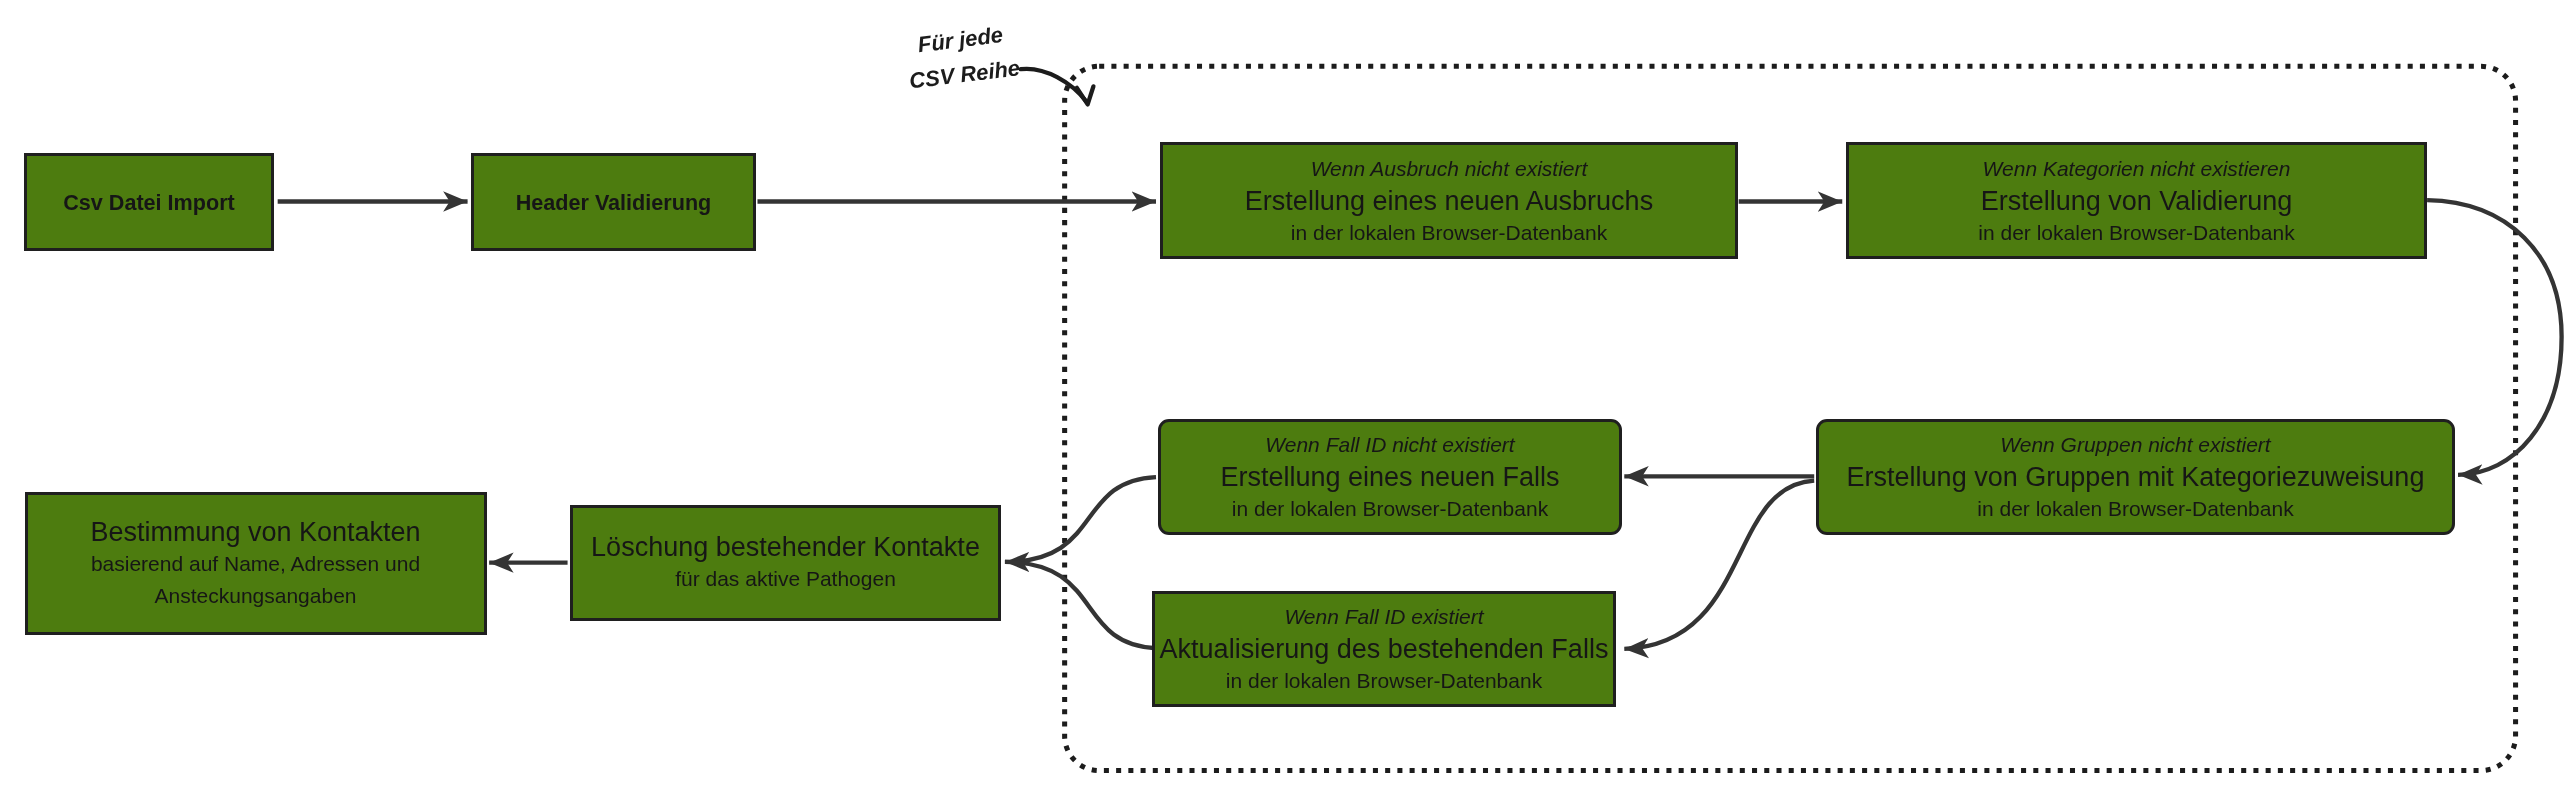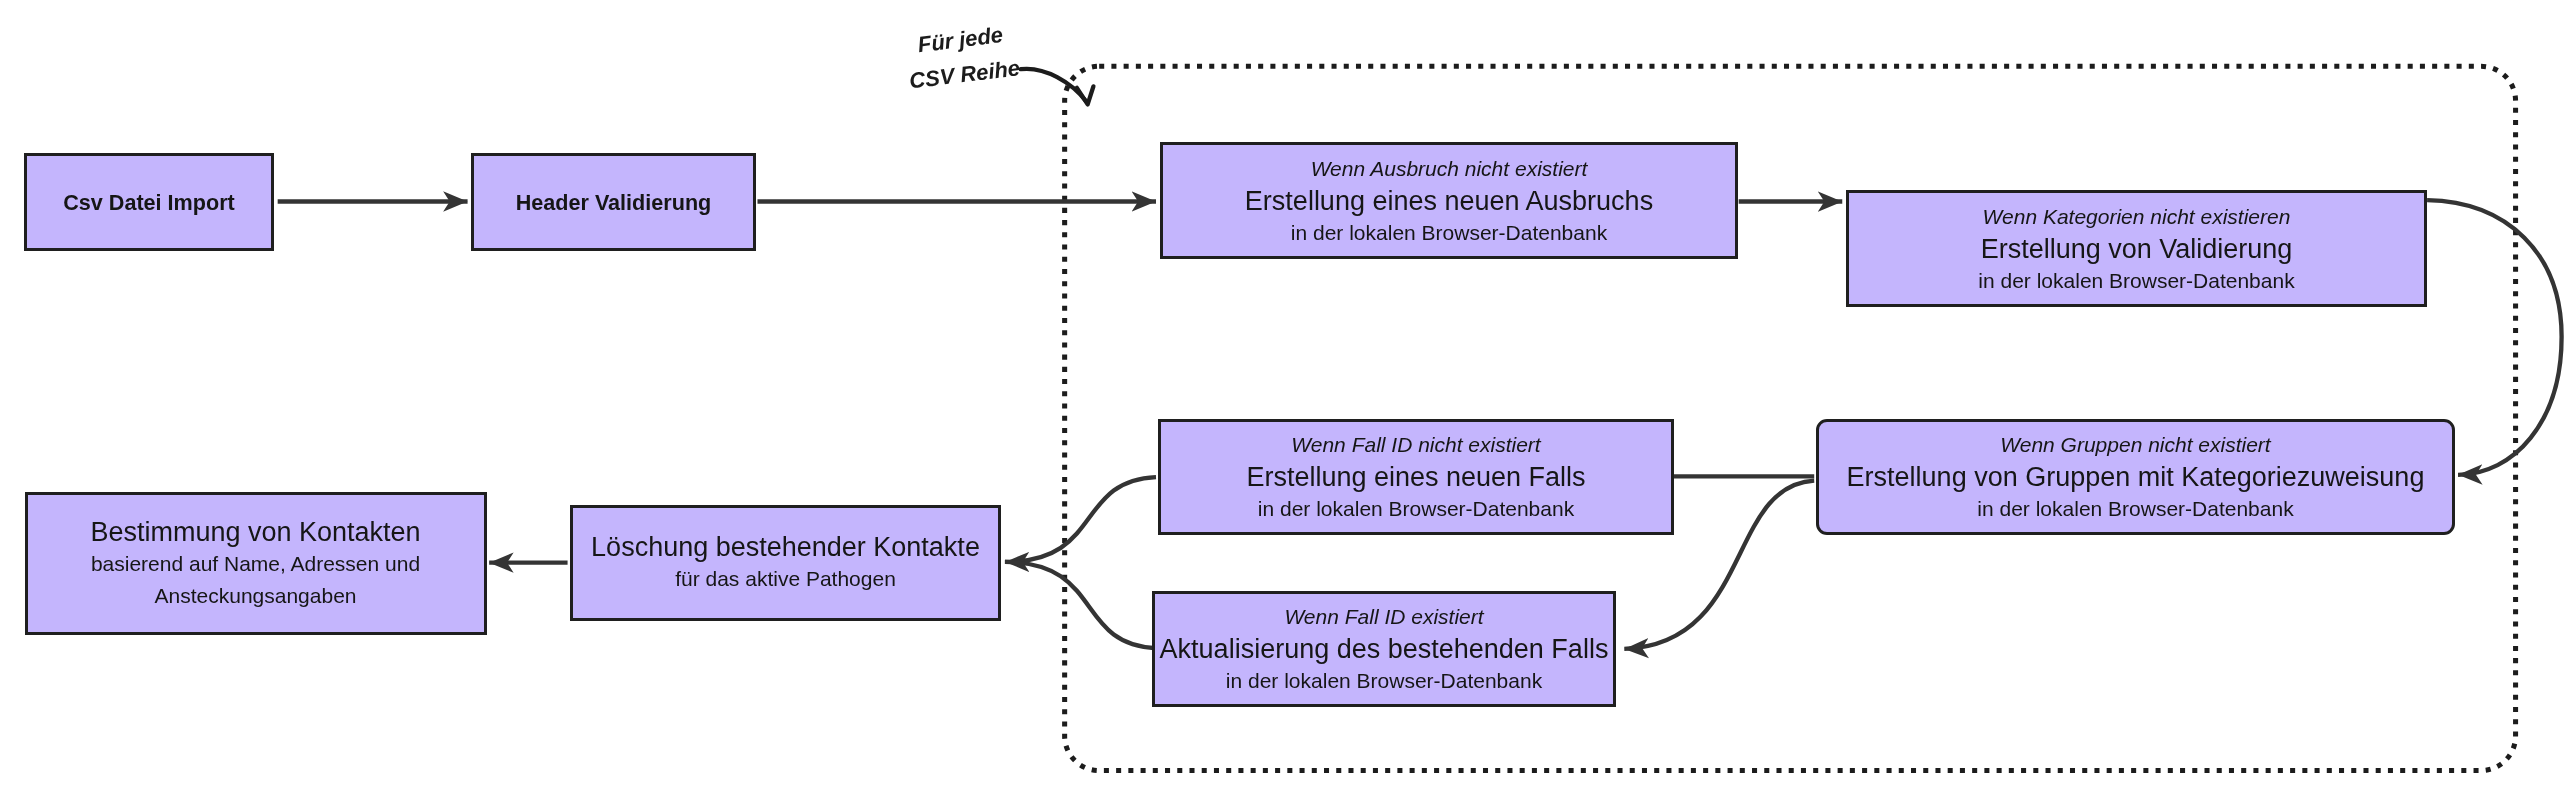--- a/index.html
+++ b/index.html
@@ -1,20 +1,20 @@
 <!DOCTYPE html>
 <html style="font-size:11.5px"><head>
 <meta charset="utf-8">
 <style>
   html,body{margin:0;padding:0;background:#ffffff;}
   body{width:2576px;height:803px;position:relative;overflow:hidden;
        font-family:"Liberation Sans","DejaVu Sans",sans-serif;color:#161616;}
   #stage{position:absolute;inset:0;width:2576px;height:803px;}
   #connectors{position:absolute;left:0;top:0;z-index:1;}
-  .node{position:absolute;z-index:2;background:#c4b5fd;border:3.6px solid #1f1f1f;
+  .node{position:absolute;z-index:2;background:#4d7c0f;border:3.6px solid #1f1f1f;
         box-sizing:border-box;display:flex;flex-direction:column;align-items:center;
         justify-content:center;text-align:center;}
   .title{font-weight:bold;font-size:21.6px;line-height:27px;}
   .cond{font-style:italic;font-size:21px;line-height:32px;}
   .action{font-weight:normal;font-size:27px;line-height:32px;}
   .detail{font-size:21px;line-height:32px;}
   .detail2{font-size:21px;line-height:32px;}
   #annotation{position:absolute;z-index:3;left:898px;top:21.6px;width:129px;
         text-align:center;transform:rotate(-7deg);font-style:italic;font-weight:bold;
         font-size:22px;line-height:35px;color:#1c1c1c;}
@@ -64,33 +64,33 @@
   <div class="node" style="left:24px;top:153px;width:250px;height:98px;">
     <span class="title">Csv Datei Import</span>
   </div>
 
   <div class="node" style="left:1160px;top:142px;width:578px;height:117px;">
     <span class="cond">Wenn Ausbruch nicht existiert</span>
     <span class="action">Erstellung eines neuen Ausbruchs</span>
     <span class="detail">in der lokalen Browser-Datenbank</span>
   </div>
 
-  <div class="node" style="left:1846px;top:142px;width:581px;height:117px;margin-top:48px;">
+  <div class="node" style="left:1846px;top:142px;width:581px;height:117px;">
     <span class="cond">Wenn Kategorien nicht existieren</span>
     <span class="action">Erstellung von Validierung</span>
     <span class="detail">in der lokalen Browser-Datenbank</span>
   </div>
 
   <div class="node" style="left:1816px;top:419px;width:639px;height:116px;border-radius:11px;">
     <span class="cond">Wenn Gruppen nicht existiert</span>
     <span class="action">Erstellung von Gruppen mit Kategoriezuweisung</span>
     <span class="detail">in der lokalen Browser-Datenbank</span>
   </div>
 
-  <div class="node" style="left:1158px;top:419px;width:516px;height:116px;">
+  <div class="node" style="left:1158px;top:419px;width:464px;height:116px;border-radius:11px;">
     <span class="cond">Wenn Fall ID nicht existiert</span>
     <span class="action">Erstellung eines neuen Falls</span>
     <span class="detail">in der lokalen Browser-Datenbank</span>
   </div>
 
   <div class="node" style="left:1152px;top:591px;width:464px;height:116px;">
     <span class="cond">Wenn Fall ID existiert</span>
     <span class="action">Aktualisierung des bestehenden Falls</span>
     <span class="detail">in der lokalen Browser-Datenbank</span>
   </div>

